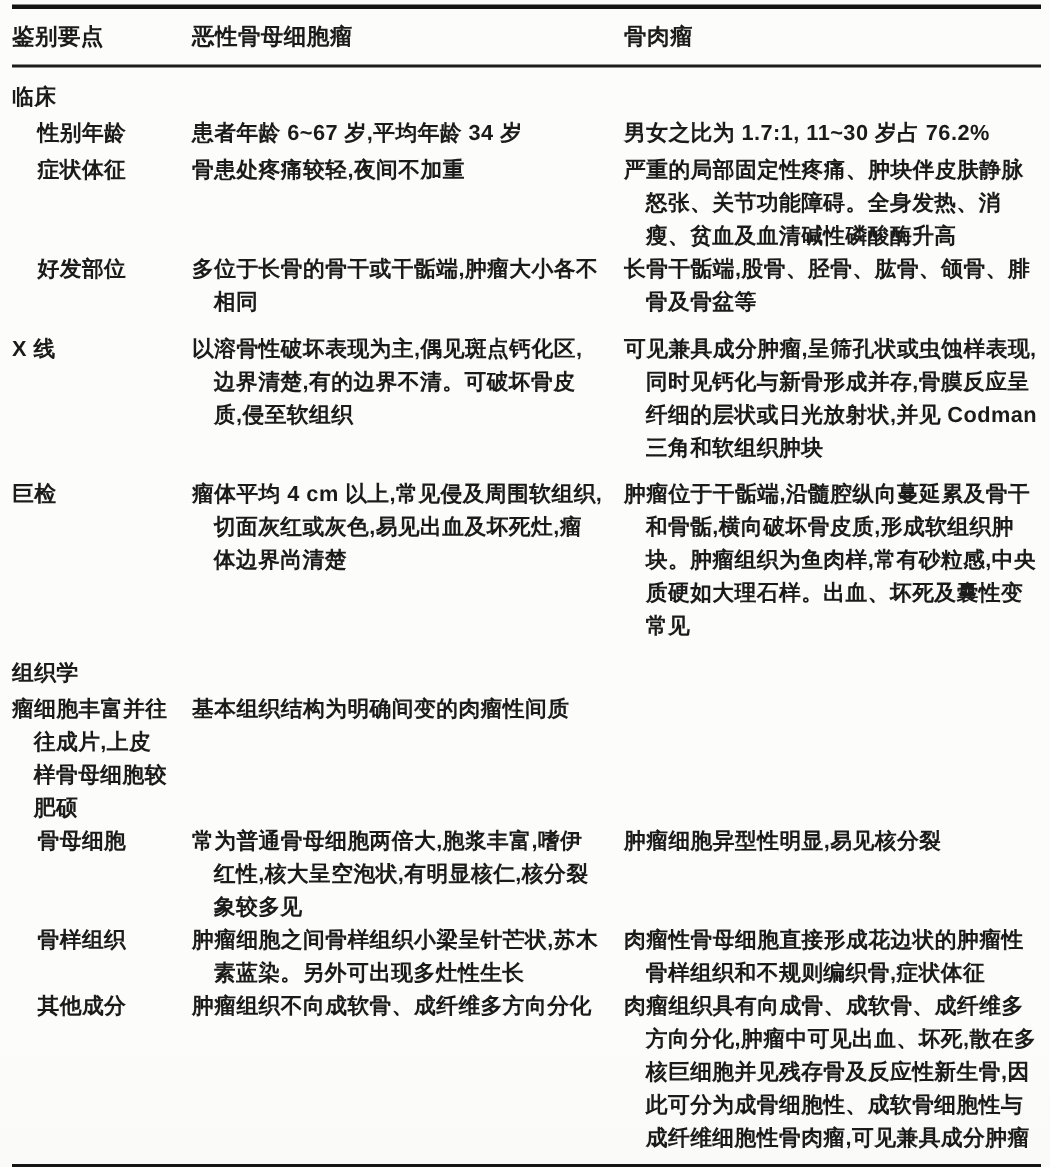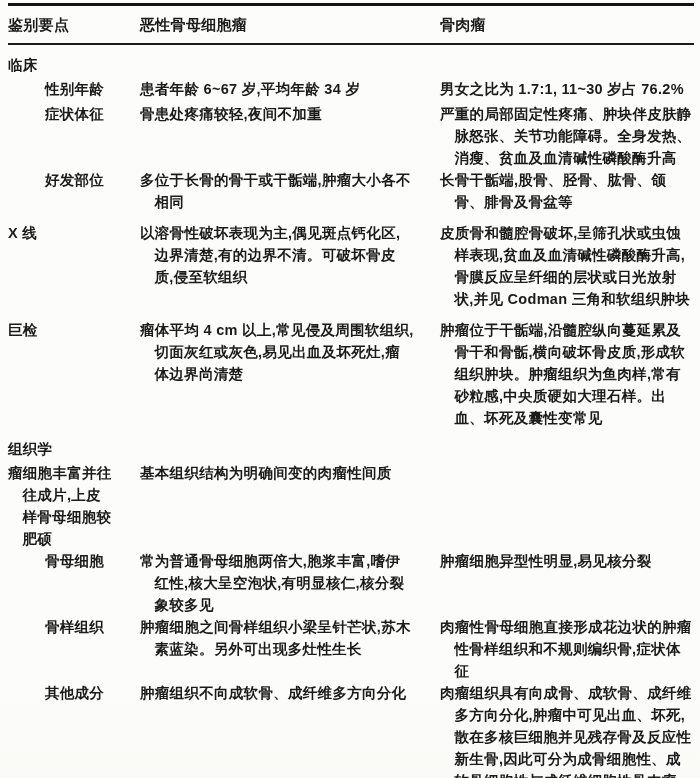--- a/index.html
+++ b/index.html
@@ -19,29 +19,29 @@
     background:
       linear-gradient(0deg, rgba(245,245,242,.35), rgba(253,253,251,0) 12%),
       #fcfcfa;
   }
   .rule-top{height:3px;background:#141414;margin:1px 0 0 0;}
   .rule-mid{height:2px;background:#1c1c1c;margin:0;}
   .rule-bottom{height:3px;background:#141414;margin-top:6px;}
   .trow{
     display:grid;
     grid-template-columns:120px 288px 1fr;
-    column-gap:12px;
+    column-gap:0;
     font-size:14.5px;
     font-weight:700;
     line-height:22px;
     letter-spacing:0.3px;
   }
   .thead{padding:8px 0 7px 0;font-size:15px;}
   .c1{padding-right:4px;}
-  .c1.sub{padding-left:17px;text-align:center;}
+  .c1.sub{padding-left:17px;}
   .c2{padding-right:14px;}
   .c3{padding-right:2px;}
   .hang{padding-left:1em;text-indent:-1em;}
   
   .mt-a{margin-top:9px;}
   .mt-b{margin-top:2px;}
   .mt-c{margin-top:3px;}
   .mt-d{margin-top:9px;}
 </style>
 </head>
@@ -79,21 +79,21 @@
 
   <div class="trow">
     <div class="c1 sub">好发部位</div>
     <div class="c2 hang">多位于长骨的骨干或干骺端,肿瘤大小各不相同</div>
     <div class="c3 hang">长骨干骺端,股骨、胫骨、肱骨、颌骨、腓骨及骨盆等</div>
   </div>
 
   <div class="trow mt-d">
     <div class="c1">X 线</div>
     <div class="c2 hang">以溶骨性破坏表现为主,偶见斑点钙化区,边界清楚,有的边界不清。可破坏骨皮质,侵至软组织</div>
-    <div class="c3 hang">皮质骨和髓腔骨破坏,呈筛孔状或虫蚀样表现,贫血及血清碱性磷酸酶升高,骨膜反应呈纤细的层状或日光放射状,并见 Codman 三角和软组织肿块</div>
+    <div class="c3 hang">可见兼具成分肿瘤,呈筛孔状或虫蚀样表现,同时见钙化与新骨形成并存,骨膜反应呈纤细的层状或日光放射状,并见 Codman 三角和软组织肿块</div>
   </div>
 
   <div class="trow mt-d">
     <div class="c1">巨检</div>
     <div class="c2 hang">瘤体平均 4 cm 以上,常见侵及周围软组织,切面灰红或灰色,易见出血及坏死灶,瘤体边界尚清楚</div>
     <div class="c3 hang">肿瘤位于干骺端,沿髓腔纵向蔓延累及骨干和骨骺,横向破坏骨皮质,形成软组织肿块。肿瘤组织为鱼肉样,常有砂粒感,中央质硬如大理石样。出血、坏死及囊性变常见</div>
   </div>
 
   <div class="trow mt-d">
     <div class="c1 sec">组织学</div>

